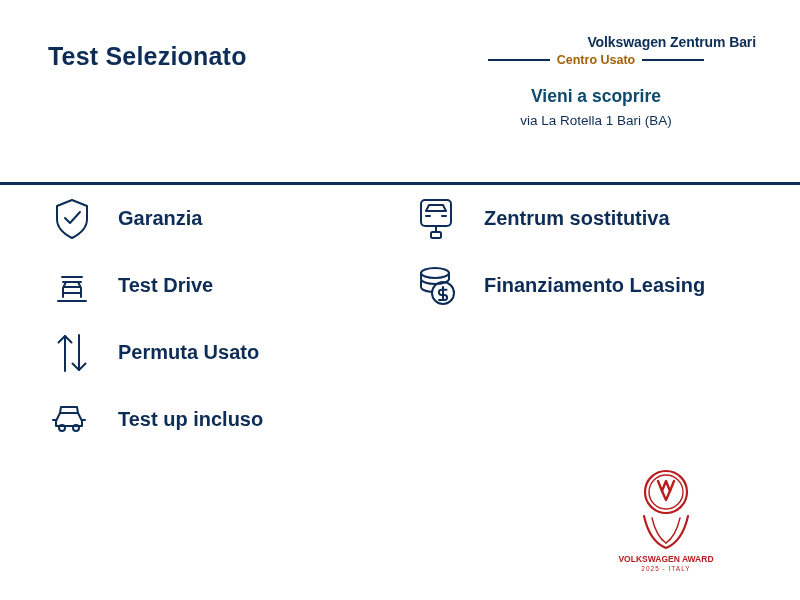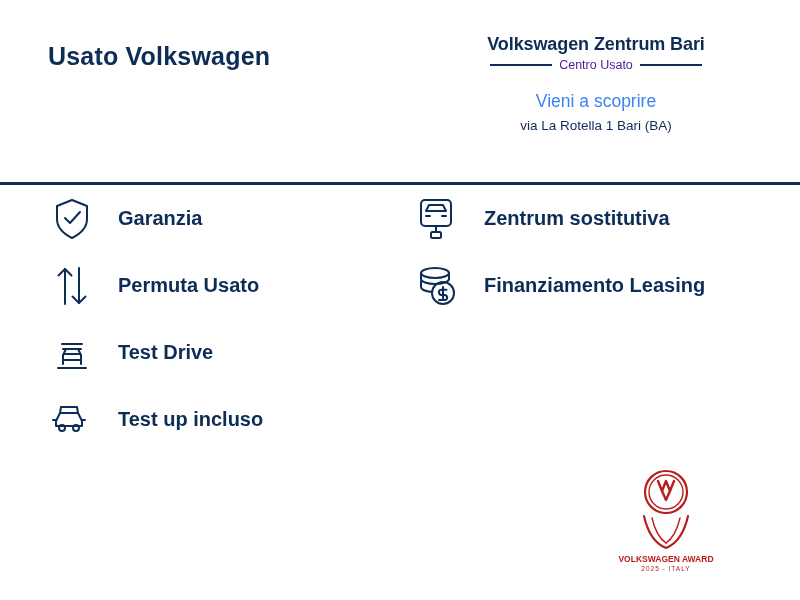--- a/index.html
+++ b/index.html
@@ -46,52 +46,53 @@
     color: #0d2d57;
   }
   .brand-block {
     position: absolute;
     right: 44px;
     top: 34px;
     width: 320px;
     text-align: center;
   }
   .brand-name {
-    font-size: 18px;
+    font-size: 14px;
     font-weight: bold;
     color: #0d2d57;
     letter-spacing: -0.1px;
     white-space: nowrap;
+    text-align: right;
   }
   .brand-sub-row {
     display: flex;
     align-items: center;
     justify-content: center;
     gap: 7px;
     margin-top: 3px;
   }
   .brand-line {
     width: 62px;
     height: 2px;
     background: #0d2d57;
   }
   .brand-sub {
     font-size: 12.5px;
-    font-weight: normal;
-    color: #4c1d95;
+    font-weight: bold;
+    color: #a16207;
     white-space: nowrap;
   }
   .promo {
     margin-top: 18px;
     text-align: center;
   }
   .promo-line {
     font-size: 17.5px;
-    font-weight: normal;
-    color: #3b82f6;
+    font-weight: bold;
+    color: #0c4a6e;
     line-height: 1.33;
     white-space: nowrap;
   }
   .promo-addr {
     margin-top: 5px;
     font-size: 13.5px;
     font-weight: normal;
     color: #0d2d57;
     white-space: nowrap;
   }
@@ -142,21 +143,21 @@
     height: 120px;
     color: #b91c1c;
   }
 </style>
 </head>
 <body>
 
 <div class="page">
 
   <div class="header">
-    <div class="header-title">Usato Volkswagen</div>
+    <div class="header-title">Test Selezionato</div>
 
     <div class="brand-block">
       <div class="brand-name">Volkswagen Zentrum Bari</div>
       <div class="brand-sub-row">
         <span class="brand-line"></span>
         <span class="brand-sub">Centro Usato</span>
         <span class="brand-line"></span>
       </div>
       <div class="promo">
         <div class="promo-line">Vieni a scoprire</div>
@@ -177,41 +178,41 @@
           <svg width="40" height="44" viewBox="0 0 40 44" fill="none" stroke="currentColor" stroke-width="2" stroke-linecap="round" stroke-linejoin="round">
             <path d="M20 3 L35 9 v13 c0 9 -7 15 -15 19 c-8 -4 -15 -10 -15 -19 V9 z"></path>
             <path d="M13 21 l5 5 l10 -11"></path>
           </svg>
         </span>
         <span class="feature-label">Garanzia</span>
       </div>
 
       <div class="feature">
         <span class="feature-icon">
-          <svg width="40" height="46" viewBox="0 0 40 46" fill="none" stroke="currentColor" stroke-width="2" stroke-linecap="round" stroke-linejoin="round">
-            <path d="M13 41 V6"></path>
-            <path d="M6.5 12.5 L13 6 l6.5 6.5"></path>
-            <path d="M27 5 v35"></path>
-            <path d="M20.5 33.5 L27 40 l6.5 -6.5"></path>
-          </svg>
-        </span>
-        <span class="feature-label">Permuta Usato</span>
-      </div>
-
-      <div class="feature">
-        <span class="feature-icon">
           <svg width="44" height="42" viewBox="0 0 44 42" fill="none" stroke="currentColor" stroke-width="2" stroke-linecap="round" stroke-linejoin="round">
             <path d="M12 12 h20 M13 17 h18 M14 22 h16"></path>
             <path d="M13 28 h18 v-5 l-3 -6 h-12 l-3 6 z"></path>
             <path d="M13 28 v4 M31 28 v4"></path>
             <path d="M8 36 h28"></path>
             <path d="M17 22 h10"></path>
           </svg>
         </span>
         <span class="feature-label">Test Drive</span>
+      </div>
+
+      <div class="feature">
+        <span class="feature-icon">
+          <svg width="40" height="46" viewBox="0 0 40 46" fill="none" stroke="currentColor" stroke-width="2" stroke-linecap="round" stroke-linejoin="round">
+            <path d="M13 41 V6"></path>
+            <path d="M6.5 12.5 L13 6 l6.5 6.5"></path>
+            <path d="M27 5 v35"></path>
+            <path d="M20.5 33.5 L27 40 l6.5 -6.5"></path>
+          </svg>
+        </span>
+        <span class="feature-label">Permuta Usato</span>
       </div>
 
       <div class="feature">
         <span class="feature-icon">
           <svg width="48" height="40" viewBox="0 0 48 40" fill="none" stroke="currentColor" stroke-width="2" stroke-linecap="round" stroke-linejoin="round">
             <path d="M8 26 v-5 l4 -8 h18 l4 8 v5 z"></path>
             <path d="M12 13 l1 -6 h16 l1 6"></path>
             <circle cx="14" cy="28" r="3"></circle>
             <circle cx="28" cy="28" r="3"></circle>
             <path d="M5 20 h3 M34 20 h3"></path>

